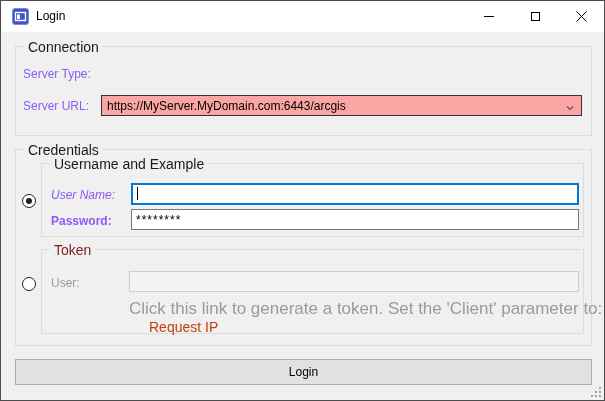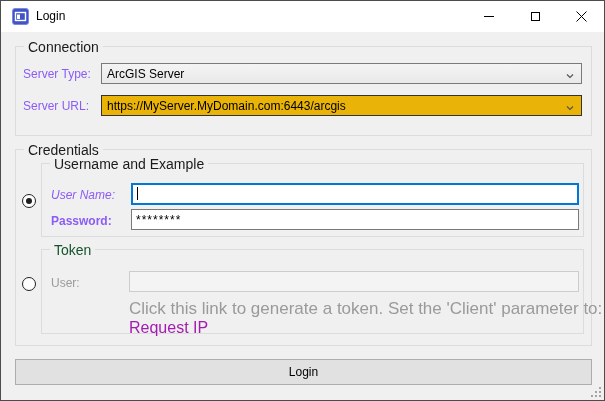--- a/index.html
+++ b/index.html
@@ -30,37 +30,37 @@
   .groupbox {
     position: absolute;
     border: 1px solid #dcdcdc;
     background: transparent;
   }
   .legend {
     position: absolute; top: -8px; left: 8px;
     background: #f0f0f0; padding: 0 4px;
     font-size: 14px; color: #1a1a1a; white-space: nowrap;
   }
-  .legend.disabled { color: #14532d; }
+  .legend.disabled { color: #7f1d1d; }
   .label { position: absolute; font-size: 12px; color: #8b5cf6; white-space: nowrap; }
   .label.disabled { color: #9b9b9b; }
   
   .combo {
     position: absolute; height: 21px;
     font-size: 12px; color: #000;
     display: flex; align-items: center;
     padding-left: 5px; padding-right: 22px;
     white-space: nowrap; overflow: hidden;
   }
   .combo-ddl {
     background: linear-gradient(#f4f4f4, #e9e9e9);
     border: 1px solid #7a7a7a;
   }
   .combo-edit {
-    background: #eab308;
+    background: #fca5a5;
     border: 1px solid #333333;
   }
   .chevron {
     position: absolute; right: 7px; top: 8px;
     width: 8px; height: 8px;
   }
   .chevron svg { display: block; }
   .textbox {
     position: absolute; height: 21px;
     font-family: "Liberation Sans", "DejaVu Sans", sans-serif;
@@ -76,21 +76,21 @@
     border: 1px solid #1f1f1f; border-radius: 50%;
     background: #ffffff;
   }
   .radio .dot {
     position: absolute; left: 3px; top: 3px;
     width: 6px; height: 6px; border-radius: 50%; background: #1f1f1f;
     display: none;
   }
   .radio.checked .dot { display: block; }
   .hint { position: absolute; font-size: 17px; color: #9a9a9a; white-space: nowrap; }
-  .link-disabled { position: absolute; font-size: 16px; color: #a21caf; white-space: nowrap; }
+  .link-disabled { position: absolute; font-size: 14px; color: #c2410c; white-space: nowrap; margin-left: 20px; }
   .btn {
     position: absolute;
     background: #e1e1e1; border: 1px solid #adadad;
     font-size: 12px; color: #000;
     display: flex; align-items: center; justify-content: center;
     font-family: "Liberation Sans", "DejaVu Sans", sans-serif;
   }
   .grip { position: absolute; right: 3px; bottom: 3px; width: 11px; height: 11px; }
   .grip i { position: absolute; width: 2px; height: 2px; background: #a3a3a3; }
 </style>
@@ -120,28 +120,20 @@
           <path d="M0.5 0.5 L10.5 10.5 M10.5 0.5 L0.5 10.5" stroke="#000" stroke-width="1"></path>
         </svg>
       </div>
     </div>
   </div>
 
   <div class="groupbox" style="left:14px; top:45px; width:577px; height:90px;">
     <span class="legend">Connection</span>
   </div>
   <span class="label" style="left:22px; top:66px;">Server Type:</span>
-  <div class="combo combo-ddl" style="left:100px; top:62px; width:481px;">
-    <span>ArcGIS Server</span>
-    <span class="chevron">
-      <svg width="8" height="8" viewBox="0 0 8 8">
-          <path d="M1 2.5 L4 5.5 L7 2.5" fill="none" stroke="#555" stroke-width="1.2"></path>
-        </svg>
-    </span>
-  </div>
   <span class="label" style="left:22px; top:98px;">Server URL:</span>
   <div class="combo combo-edit" style="left:100px; top:94px; width:481px;">
     <span>https://MyServer.MyDomain.com:6443/arcgis</span>
     <span class="chevron">
       <svg width="8" height="8" viewBox="0 0 8 8">
           <path d="M1 2.5 L4 5.5 L7 2.5" fill="none" stroke="#555" stroke-width="1.2"></path>
         </svg>
     </span>
   </div>
 

